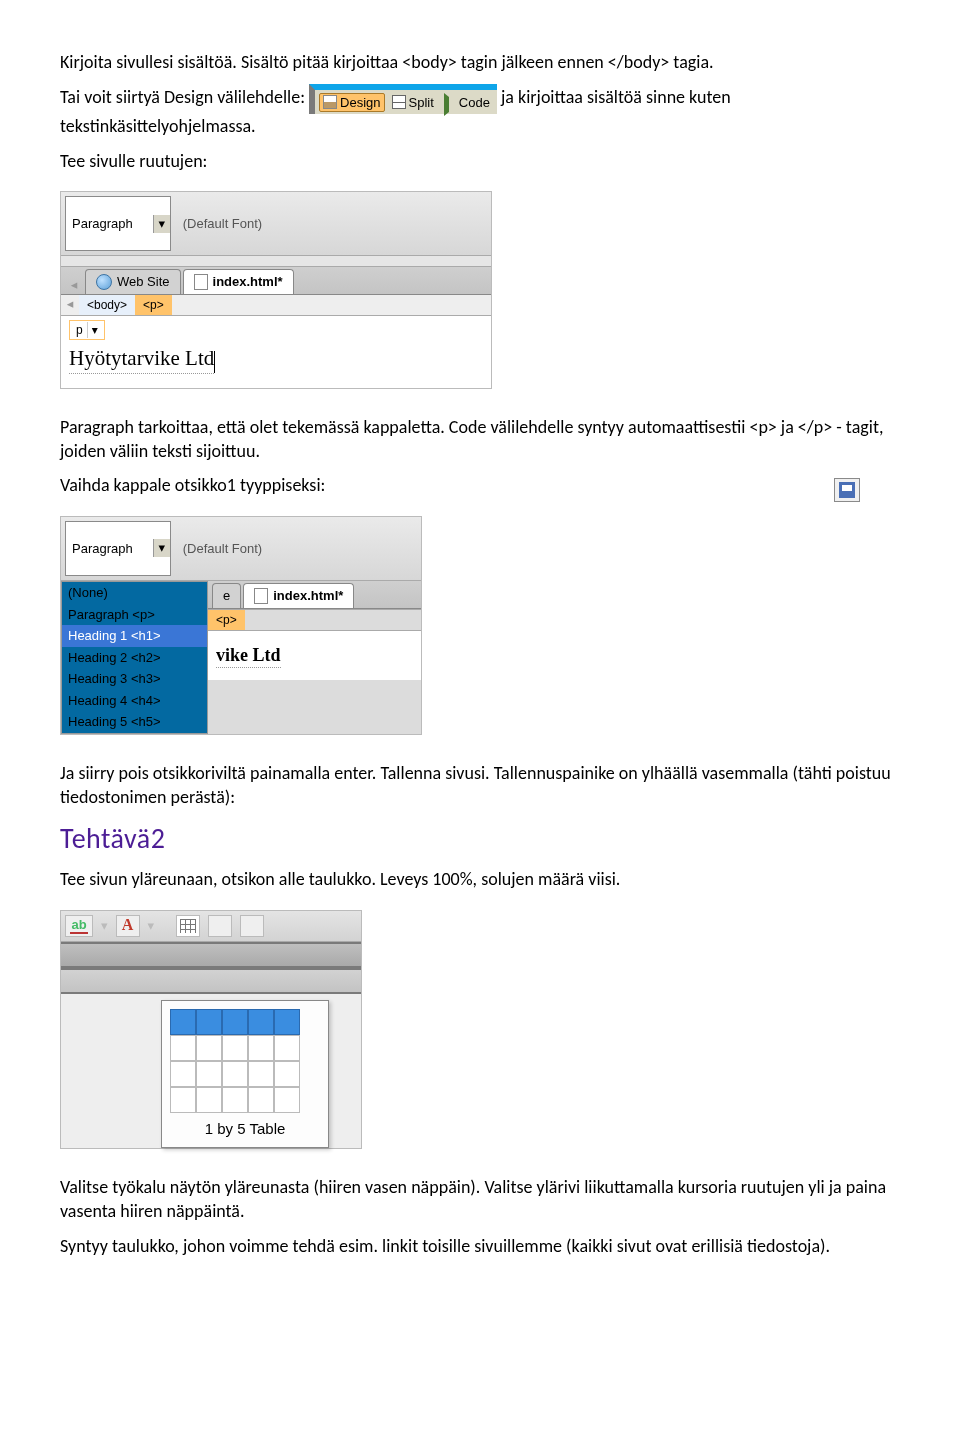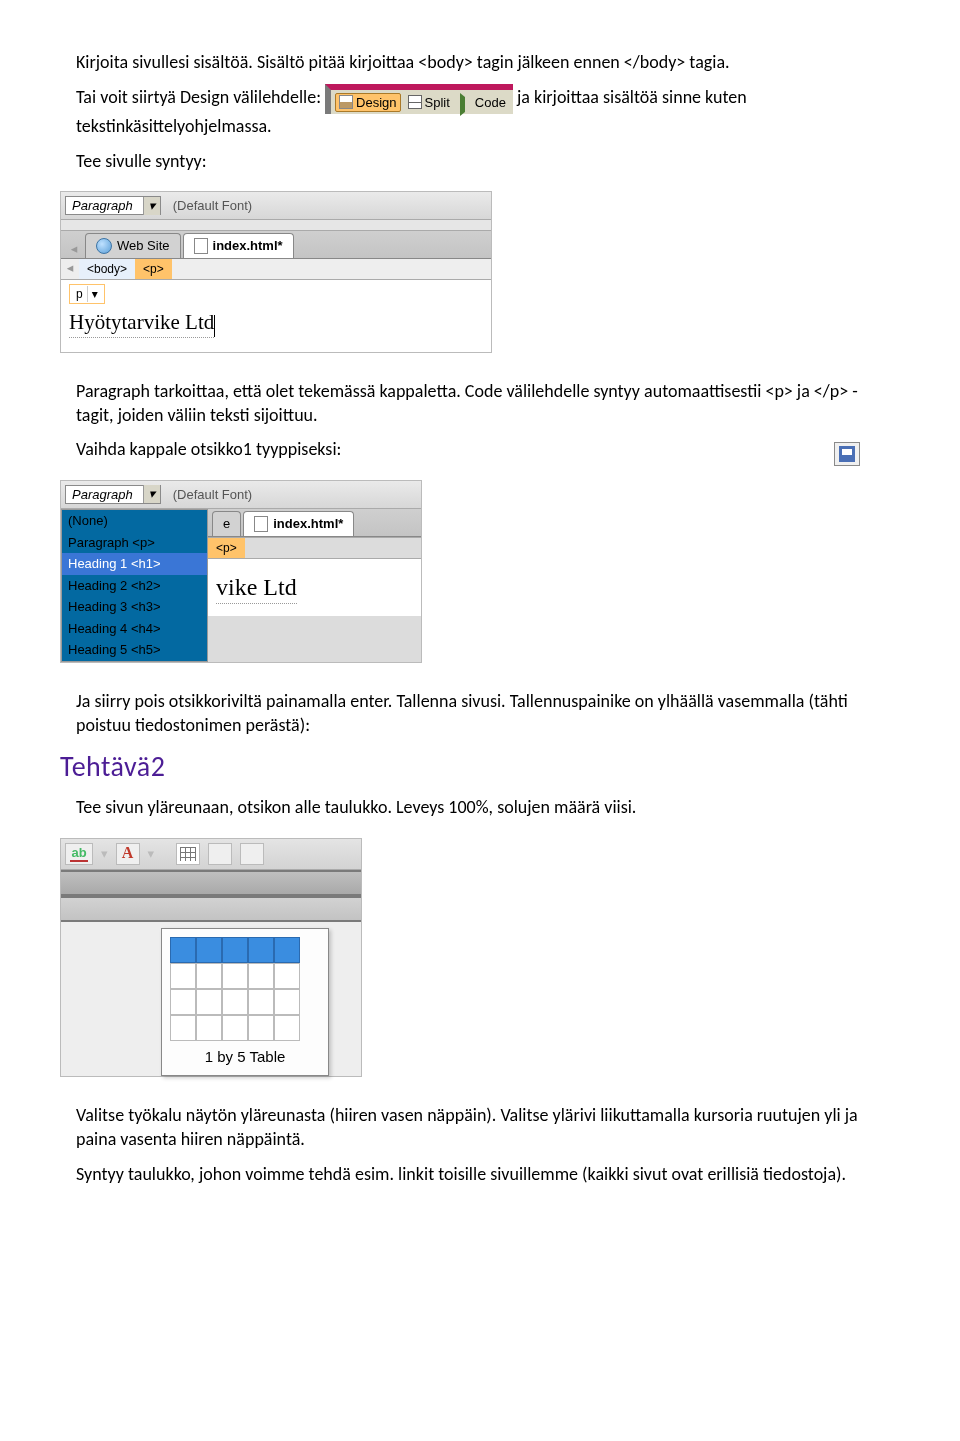--- a/index.html
+++ b/index.html
@@ -6,32 +6,32 @@
     margin: 0;
     padding: 40px 60px;
     width: 960px;
     box-sizing: border-box;
     font-family: Calibri, Arial, sans-serif;
     font-size: 18px;
     line-height: 1.35;
     color: #000;
     background: #fff;
   }
-  p { margin: 10px 16px; }
+  p { margin: 10px 0; }
   .inline-img { vertical-align: middle; display: inline-block; }
   .h2blue {
     color: #4c1d95;
     font-size: 28px;
     font-weight: normal;
     margin: 6px 0 10px 0;
     letter-spacing: 0.5px;
   }
   
   .img1 {
-    border-top: 6px solid #be185d;
+    border-top: 6px solid #0ea5e9;
     border-left: 6px solid #7a7a7a;
     background: #dcdac7;
     display: inline-flex;
     align-items: center;
     height: 24px;
     padding: 0 4px;
     gap: 4px;
     font-size: 13px;
     font-family: Tahoma, sans-serif;
   }
@@ -47,21 +47,21 @@
     background: #eee;
     border: 1px solid #bbb;
     font-family: Tahoma, sans-serif;
     font-size: 13px;
     margin: 8px 0 16px 0;
     display: inline-block;
   }
   .img2 { width: 430px; }
   .row { display:flex; align-items:center; }
   .toolbar-row { background: linear-gradient(#eaeaea,#d7d7d7); padding: 4px; gap:6px; border-bottom:1px solid #aaa;}
-  .combo { background:#fff; border:1px solid #8a8a8a; padding:0 6px; display:flex; align-items:center; gap:6px;font-style:italic; }
+  .combo { background:#fff; border:1px solid #8a8a8a; padding:18px 6px; display:flex; align-items:center; gap:16px; }
   .combo .drop { width:16px; text-align:center; background:#d8d6c8; margin:-2px -6px -2px 4px; border-left:1px solid #999; height:18px; line-height:18px;}
   .font-label { color:#555; padding-left:6px;}
   .img2 .mid { height:10px; background:#e6e6e6; border-bottom:1px solid #aaa;}
   .panel-left { width:108px; background:linear-gradient(#e8e8e8,#dedede); border-right:1px solid #aaa; padding:4px; display:flex; flex-direction:column; gap:4px;}
   .folder-row { display:flex; gap:8px; padding:2px 2px; align-items:center;}
   .folder-icon { width:18px; height:14px; background:#f3ce6f; border:1px solid #b08a2d; border-radius:1px;}
   .sq { width:14px; height:14px; border:1px solid #666; background:#fff;}
   .xbtn { width:14px; height:14px; border:1px solid #666; background:#fff; position:relative;}
   .xbtn:before,.xbtn:after{content:"";position:absolute;left:2px;top:6px;width:10px;border-top:1px solid #333;}
   .xbtn:before{transform:rotate(45deg);} .xbtn:after{transform:rotate(-45deg);}
@@ -134,21 +134,21 @@
       <span>Split</span>
     </span>
     <span class="tab">
       <span class="ico"><span class="ico-chevron"></span></span>
       <span>Code</span>
     </span>
   </span>
   <span> ja kirjoittaa sisältöä sinne kuten tekstinkäsittelyohjelmassa.</span>
 </p>
 
-<p>Tee sivulle syntyy:</p>
+<p>Tee sivulle ruutujen:</p>
 
 
 <div class="shot img2">
   <div class="row toolbar-row">
     <div class="combo">
       <span>Paragraph</span>
       <span class="drop">▾</span>
     </div>
     <span class="font-label">(Default Font)</span>
   </div>
@@ -211,21 +211,21 @@
         </div>
         <div class="filetab active">
           <span class="doc-ico"></span>
           <span>index.html*</span>
         </div>
       </div>
       <div class="crumb-row">
         <span class="crumb orange">&lt;p&gt;</span>
       </div>
       <div class="canvas-area">
-        <span class="canvas-text" style="font-size:24px;">vike Ltd</span>
+        <span class="canvas-text" style="font-size:18px;font-weight:bold;">vike Ltd</span>
       </div>
     </div>
   </div>
 </div>
 
 <div class="save-float">
   <div class="floppy">
       <div class="floppy-inner"></div>
     </div>
 </div>

